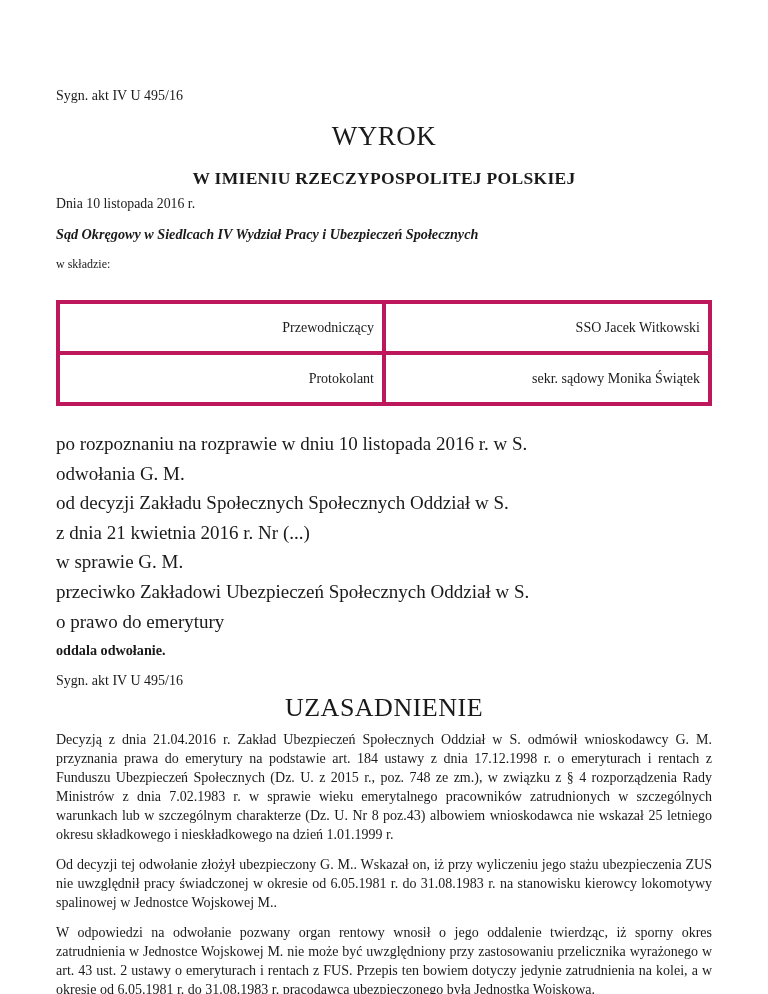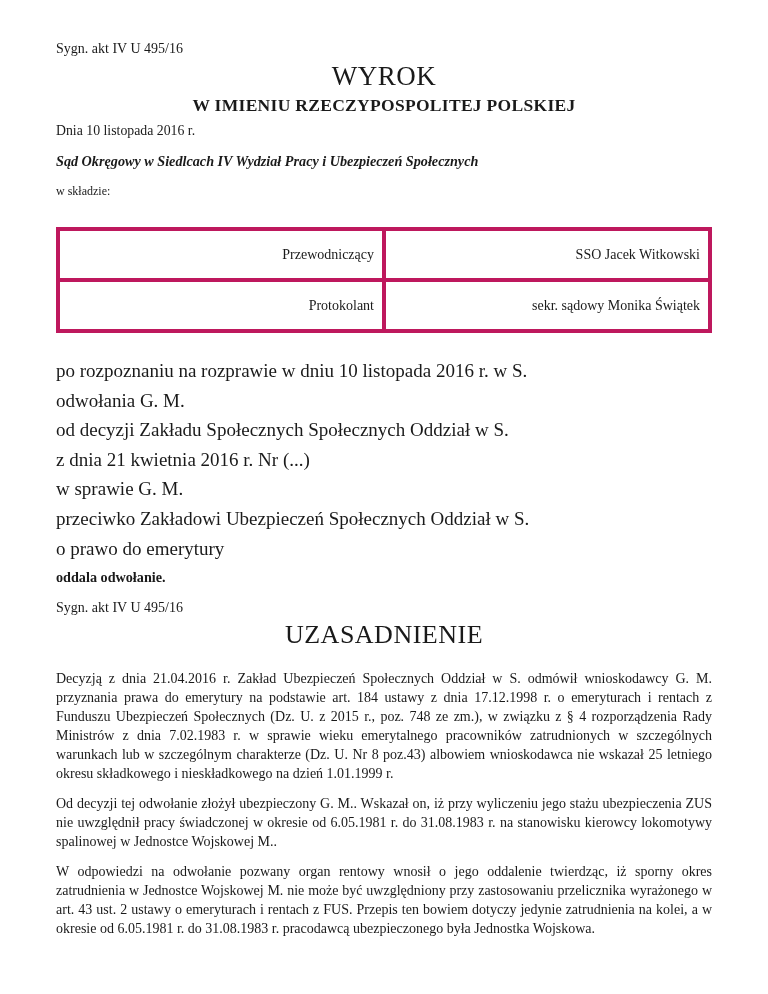--- a/index.html
+++ b/index.html
@@ -4,34 +4,34 @@
 <style>
   html, body { margin: 0; padding: 0; background: #ffffff; }
   .page {
     position: relative;
     width: 768px;
     height: 994px;
     box-sizing: border-box;
     background: #ffffff;
     color: #1a1a1a;
     font-family: "Liberation Serif", "DejaVu Serif", serif;
-    padding: 39px 56px 30px 56px;
+    padding: 86px 56px 30px 56px;
     overflow: hidden;
   }
   .case-no {
     font-size: 14px;
     line-height: 20px;
     margin: 0 0 0 0;
   }
   h1.title {
     font-size: 27px;
     line-height: 34px;
     font-weight: normal;
     text-align: center;
-    margin: 0;
+    margin: 13px;
     letter-spacing: 0.5px;
   }
   h2.subtitle {
     font-size: 17.5px;
     line-height: 24px;
     font-weight: bold;
     text-align: center;
     margin: 0 0 4px 0;
     letter-spacing: 0.3px;
   }
@@ -80,21 +80,21 @@
   p.case-no-2 {
     font-size: 14px;
     line-height: 19.6px;
     margin: 0 0 2px 0;
   }
   h2.uzasadnienie {
     font-size: 26px;
     line-height: 32px;
     font-weight: normal;
     text-align: center;
-    margin: 0 0 18px 0;
+    margin: 0 0 6px 0;
     letter-spacing: 0.5px;
   }
   .justification p {
     font-size: 14px;
     line-height: 19px;
     text-align: justify;
     margin: 0 0 11px 0;
   }
 </style>
 </head>

